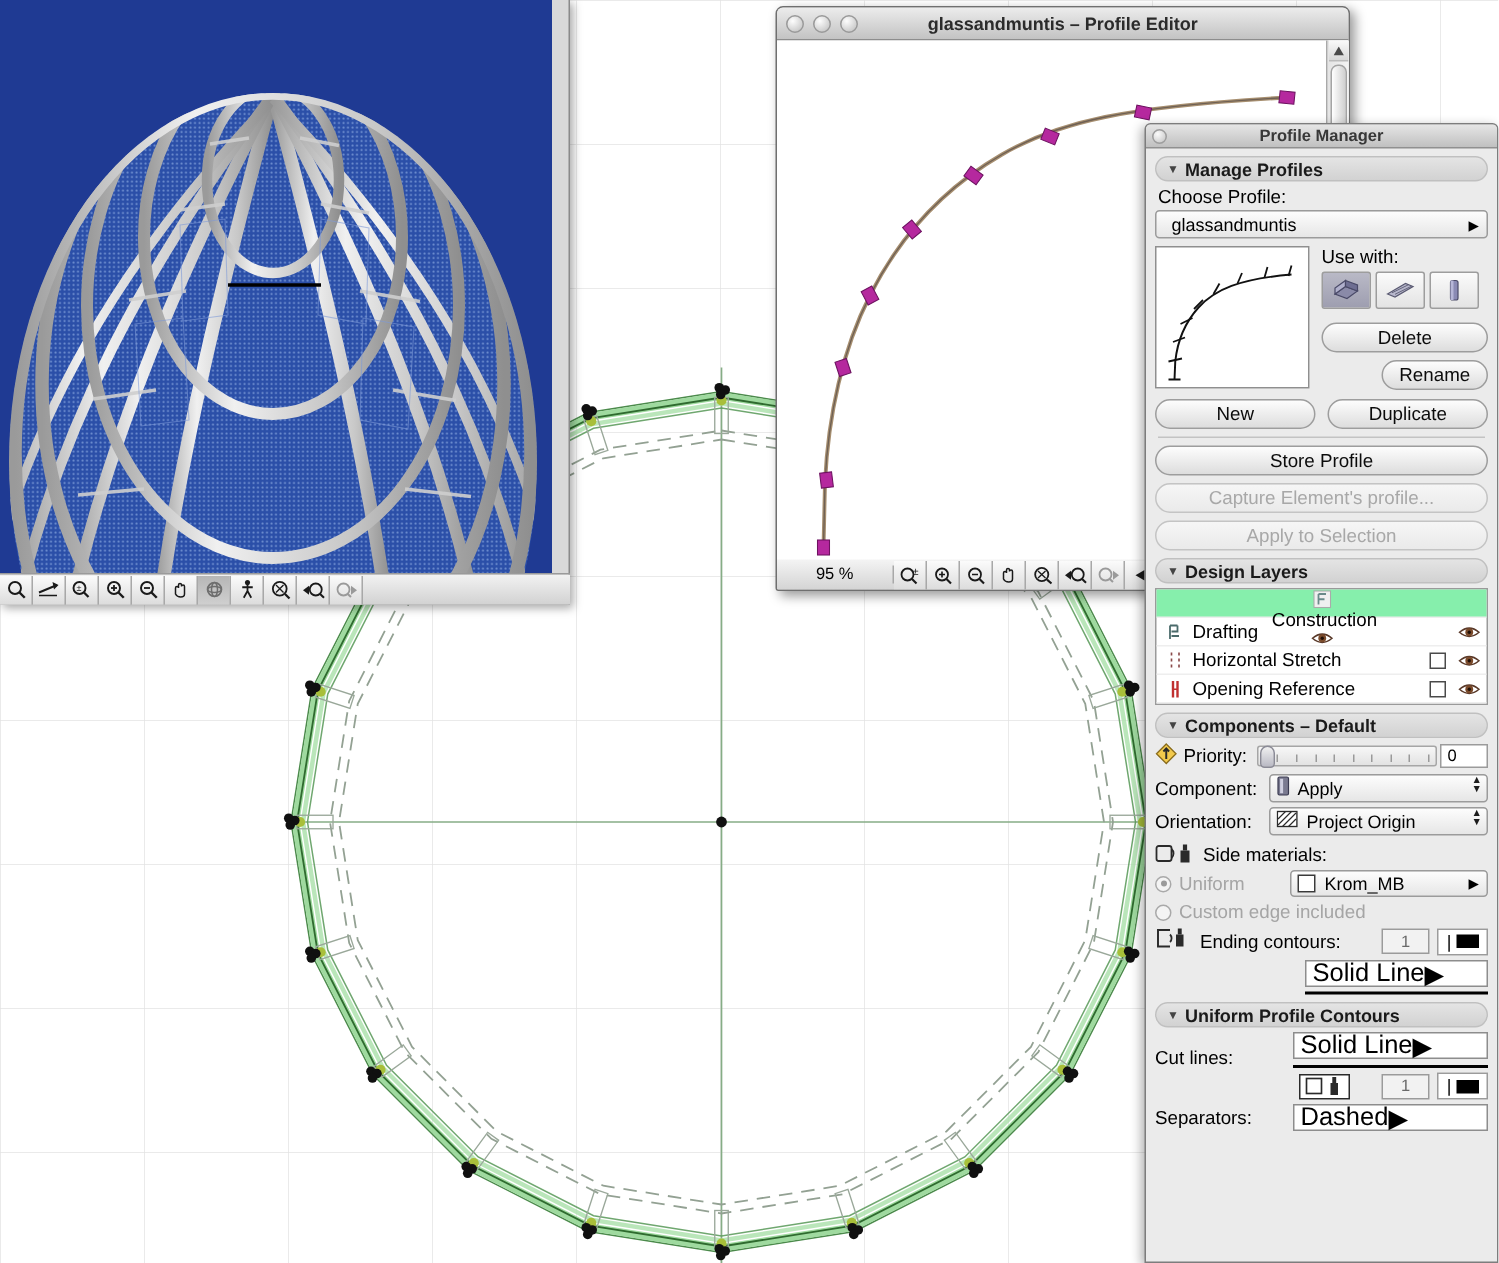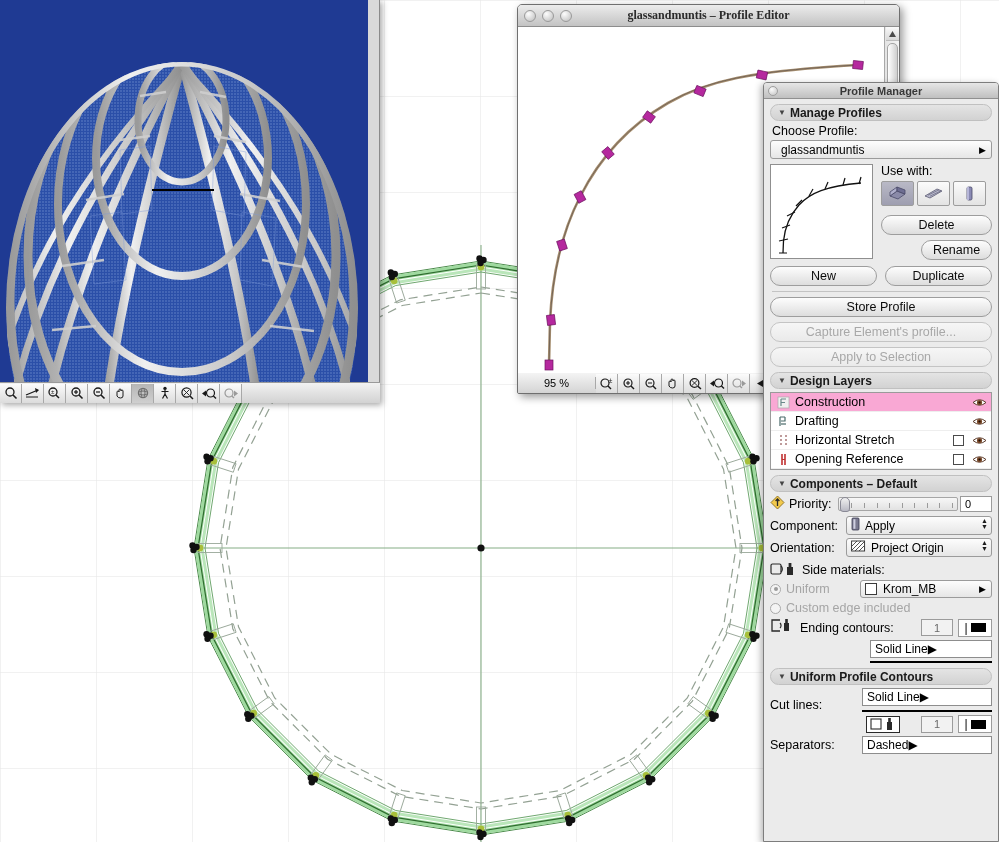--- a/index.html
+++ b/index.html
@@ -70,21 +70,21 @@
   }
   .mac-dot {
     width:12px; height:12px; border-radius:50%;
     background: radial-gradient(circle at 35% 30%, #fdfdfd, #bcbcbc);
     border:1px solid #9a9a9a;
     margin-left:6px;
   }
   #pe-title {
     position:absolute; left:0; right:0; text-align:center;
     font-size:12px; font-weight:bold; color:#2b2b2b;
-    font-family:Liberation Serif, serif;
+    font-family:Liberation Sans, sans-serif;
     pointer-events:none;
   }
   #pe-canvas-wrap {
     position:absolute; left:0; top:22px; width:383px; height:348px;
     background:#ffffff;
     border-bottom:1px solid #9a9a9a;
     overflow:hidden;
   }
   #pe-vscroll {
     position:absolute; right:0; top:22px; width:15px; height:348px;
@@ -198,21 +198,21 @@
 
   .layers-list {
     background:#fff; border:1px solid #9a9a9a;
     margin-top:2px;
   }
   .layer-row {
     height:19px; display:flex; align-items:center;
     padding:0 4px; font-size:12.5px;
     border-bottom:1px solid #eee;
   }
-  .layer-row.sel { background:#f9a8d4; }
+  .layer-row.sel { background:#86efac;flex-direction:column; }
   .layer-icon { width:16px; display:flex; justify-content:center; }
   .layer-name { flex:1; padding-left:4px; }
   .chk {
     width:11px; height:11px; background:#fff;
     border:1px solid #4a4a4a; margin-right:7px;
   }
   .eye { width:16px; display:flex; justify-content:center; }
 
   .num-field {
     width:32px; height:17px; background:#f2f2f2;
@@ -220,21 +220,21 @@
     display:flex; align-items:center; justify-content:center;
   }
   .pen-box {
     width:34px; height:18px; background:#fff;
     border:1px solid #9b9b9b;
     display:flex; align-items:center; justify-content:center; gap:3px;
   }
   .line-popup {
     height:18px; background:#fff; border:1px solid #8d8d8d;
     display:flex; align-items:center; padding:0 4px;
-    font-size:12px; position:relative;
+    font-size:17px; position:relative;
   }
 
   .slider-track {
     flex:1; height:14px;
     background: linear-gradient(to bottom,#f7f7f7,#e2e2e2);
     border:1px solid #a6a6a6; border-radius:2px;
     position:relative; margin:0 2px;
   }
   .slider-ticks {
     position:absolute; left:12px; right:4px; top:5px; height:5px;

